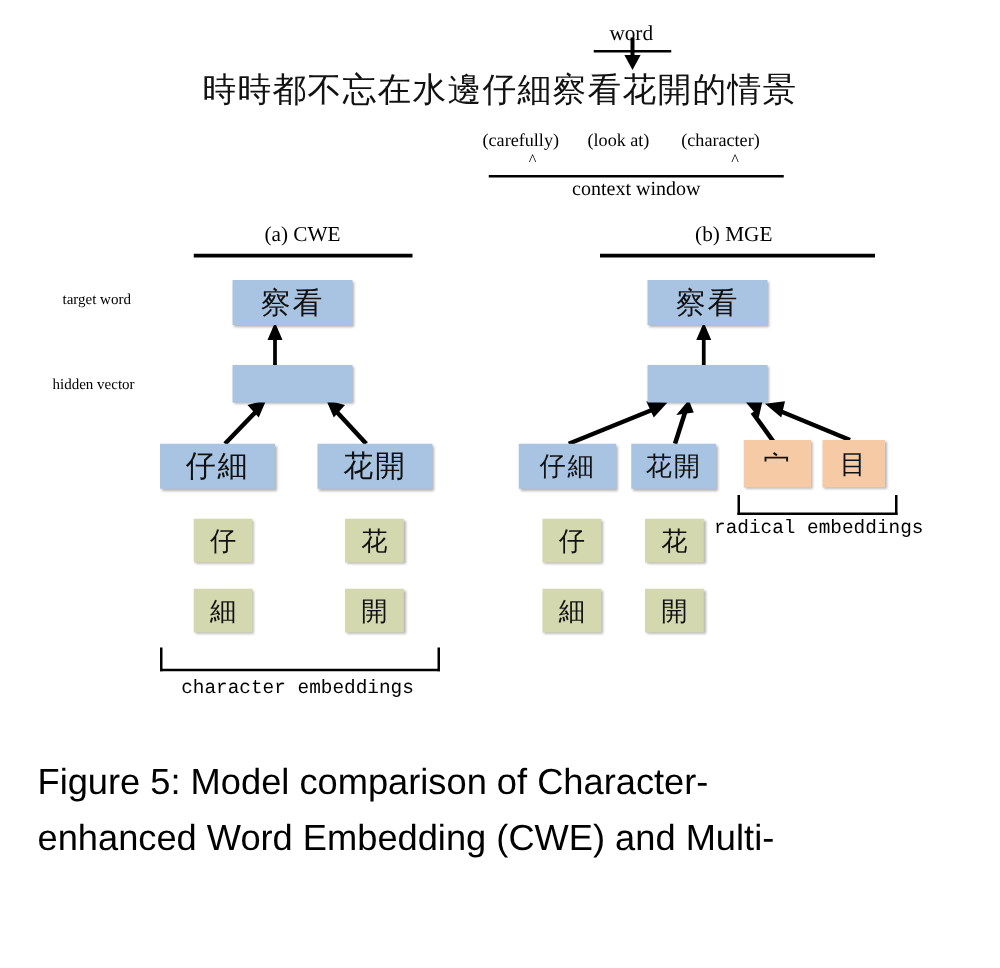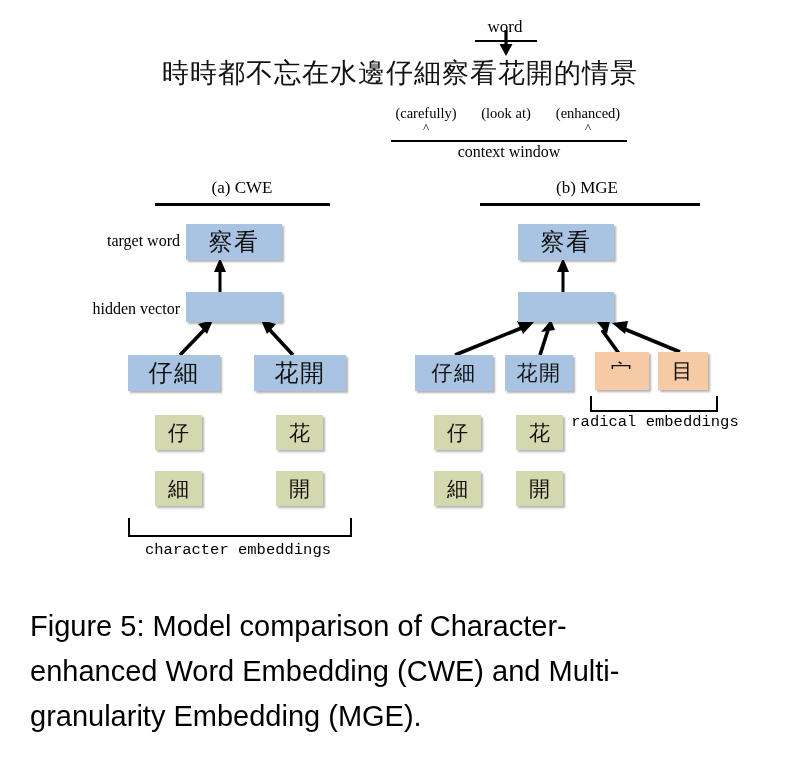--- a/index.html
+++ b/index.html
@@ -33,21 +33,20 @@
     letter-spacing: 1px;
     line-height: 34px;
     white-space: nowrap;
   }
   .sentence .tok { display: inline-block; margin: 0 0; }
 
   
   .gloss {
     top: 105px;
     font-size: 14.5px;
-    text-align: center;
     white-space: nowrap;
   }
 
   
   .word-label {
     top: 17px;
     left: 455px;
     width: 100px;
     text-align: center;
     font-size: 17px;
@@ -85,22 +84,21 @@
 
   
   .panel-title {
     font-size: 17px;
     text-align: center;
   }
   .panel-rule { height: 3px; background: #000; }
 
   
   .side-label {
-    font-size: 16px;
-    text-align: right;
+    font-size: 12px;
     white-space: nowrap;
   }
 
   
   .box {
     box-sizing: border-box;
     display: flex;
     align-items: center;
     justify-content: center;
     box-shadow: 1.5px 1.5px 2px rgba(0,0,0,0.30);
@@ -145,21 +143,21 @@
     <line x1="9" y1="0" x2="9" y2="16" stroke="#000" stroke-width="3.2"></line>
     <polygon points="9,26 2.5,14 15.5,14" fill="#000"></polygon>
   </svg>
 
   <div class="abs sentence cn">
     <span class="tok">時時</span><span class="tok">都</span><span class="tok">不忘</span><span class="tok">在</span><span class="tok">水邊</span><span class="tok">仔細</span><span class="tok">察看</span><span class="tok">花開</span><span class="tok">的</span><span class="tok">情景</span>
   </div>
 
   <div class="abs gloss" style="left:386px;width:80px;">(carefully)</div>
   <div class="abs gloss" style="left:470px;width:72px;">(look at)</div>
-  <div class="abs gloss" style="left:545px;width:86px;">(enhanced)</div>
+  <div class="abs gloss" style="left:545px;width:86px;">(character)</div>
 
   <div class="abs caret" style="left:411px;">^</div>
   <div class="abs caret" style="left:573px;">^</div>
   <div class="abs ctx-line"></div>
   <div class="abs panel-title" style="top:178px;left:153px;width:178px;">(a) CWE</div>
 
   <div class="abs ctx-label">context window</div>
   <div class="abs panel-rule" style="top:203px;left:155px;width:175px;"></div>
 
   <div class="abs side-label" style="top:232px;left:50px;width:130px;">target word</div>
@@ -263,16 +261,15 @@
   <div class="abs box box-green small" style="top:415px;left:516px;width:47px;height:35px;">
     <span class="txt cn">花</span>
   </div>
   <div class="abs box box-green small" style="top:471px;left:516px;width:47px;height:35px;">
     <span class="txt cn">開</span>
   </div>
 
   <div class="abs caption">
     <div>Figure 5:   Model  comparison  of  Character-</div>
     <div>enhanced  Word  Embedding  (CWE)  and  Multi-</div>
-    <div class="lastline">granularity Embedding (MGE).</div>
   </div>
 
 </div>
 
 </body></html>

